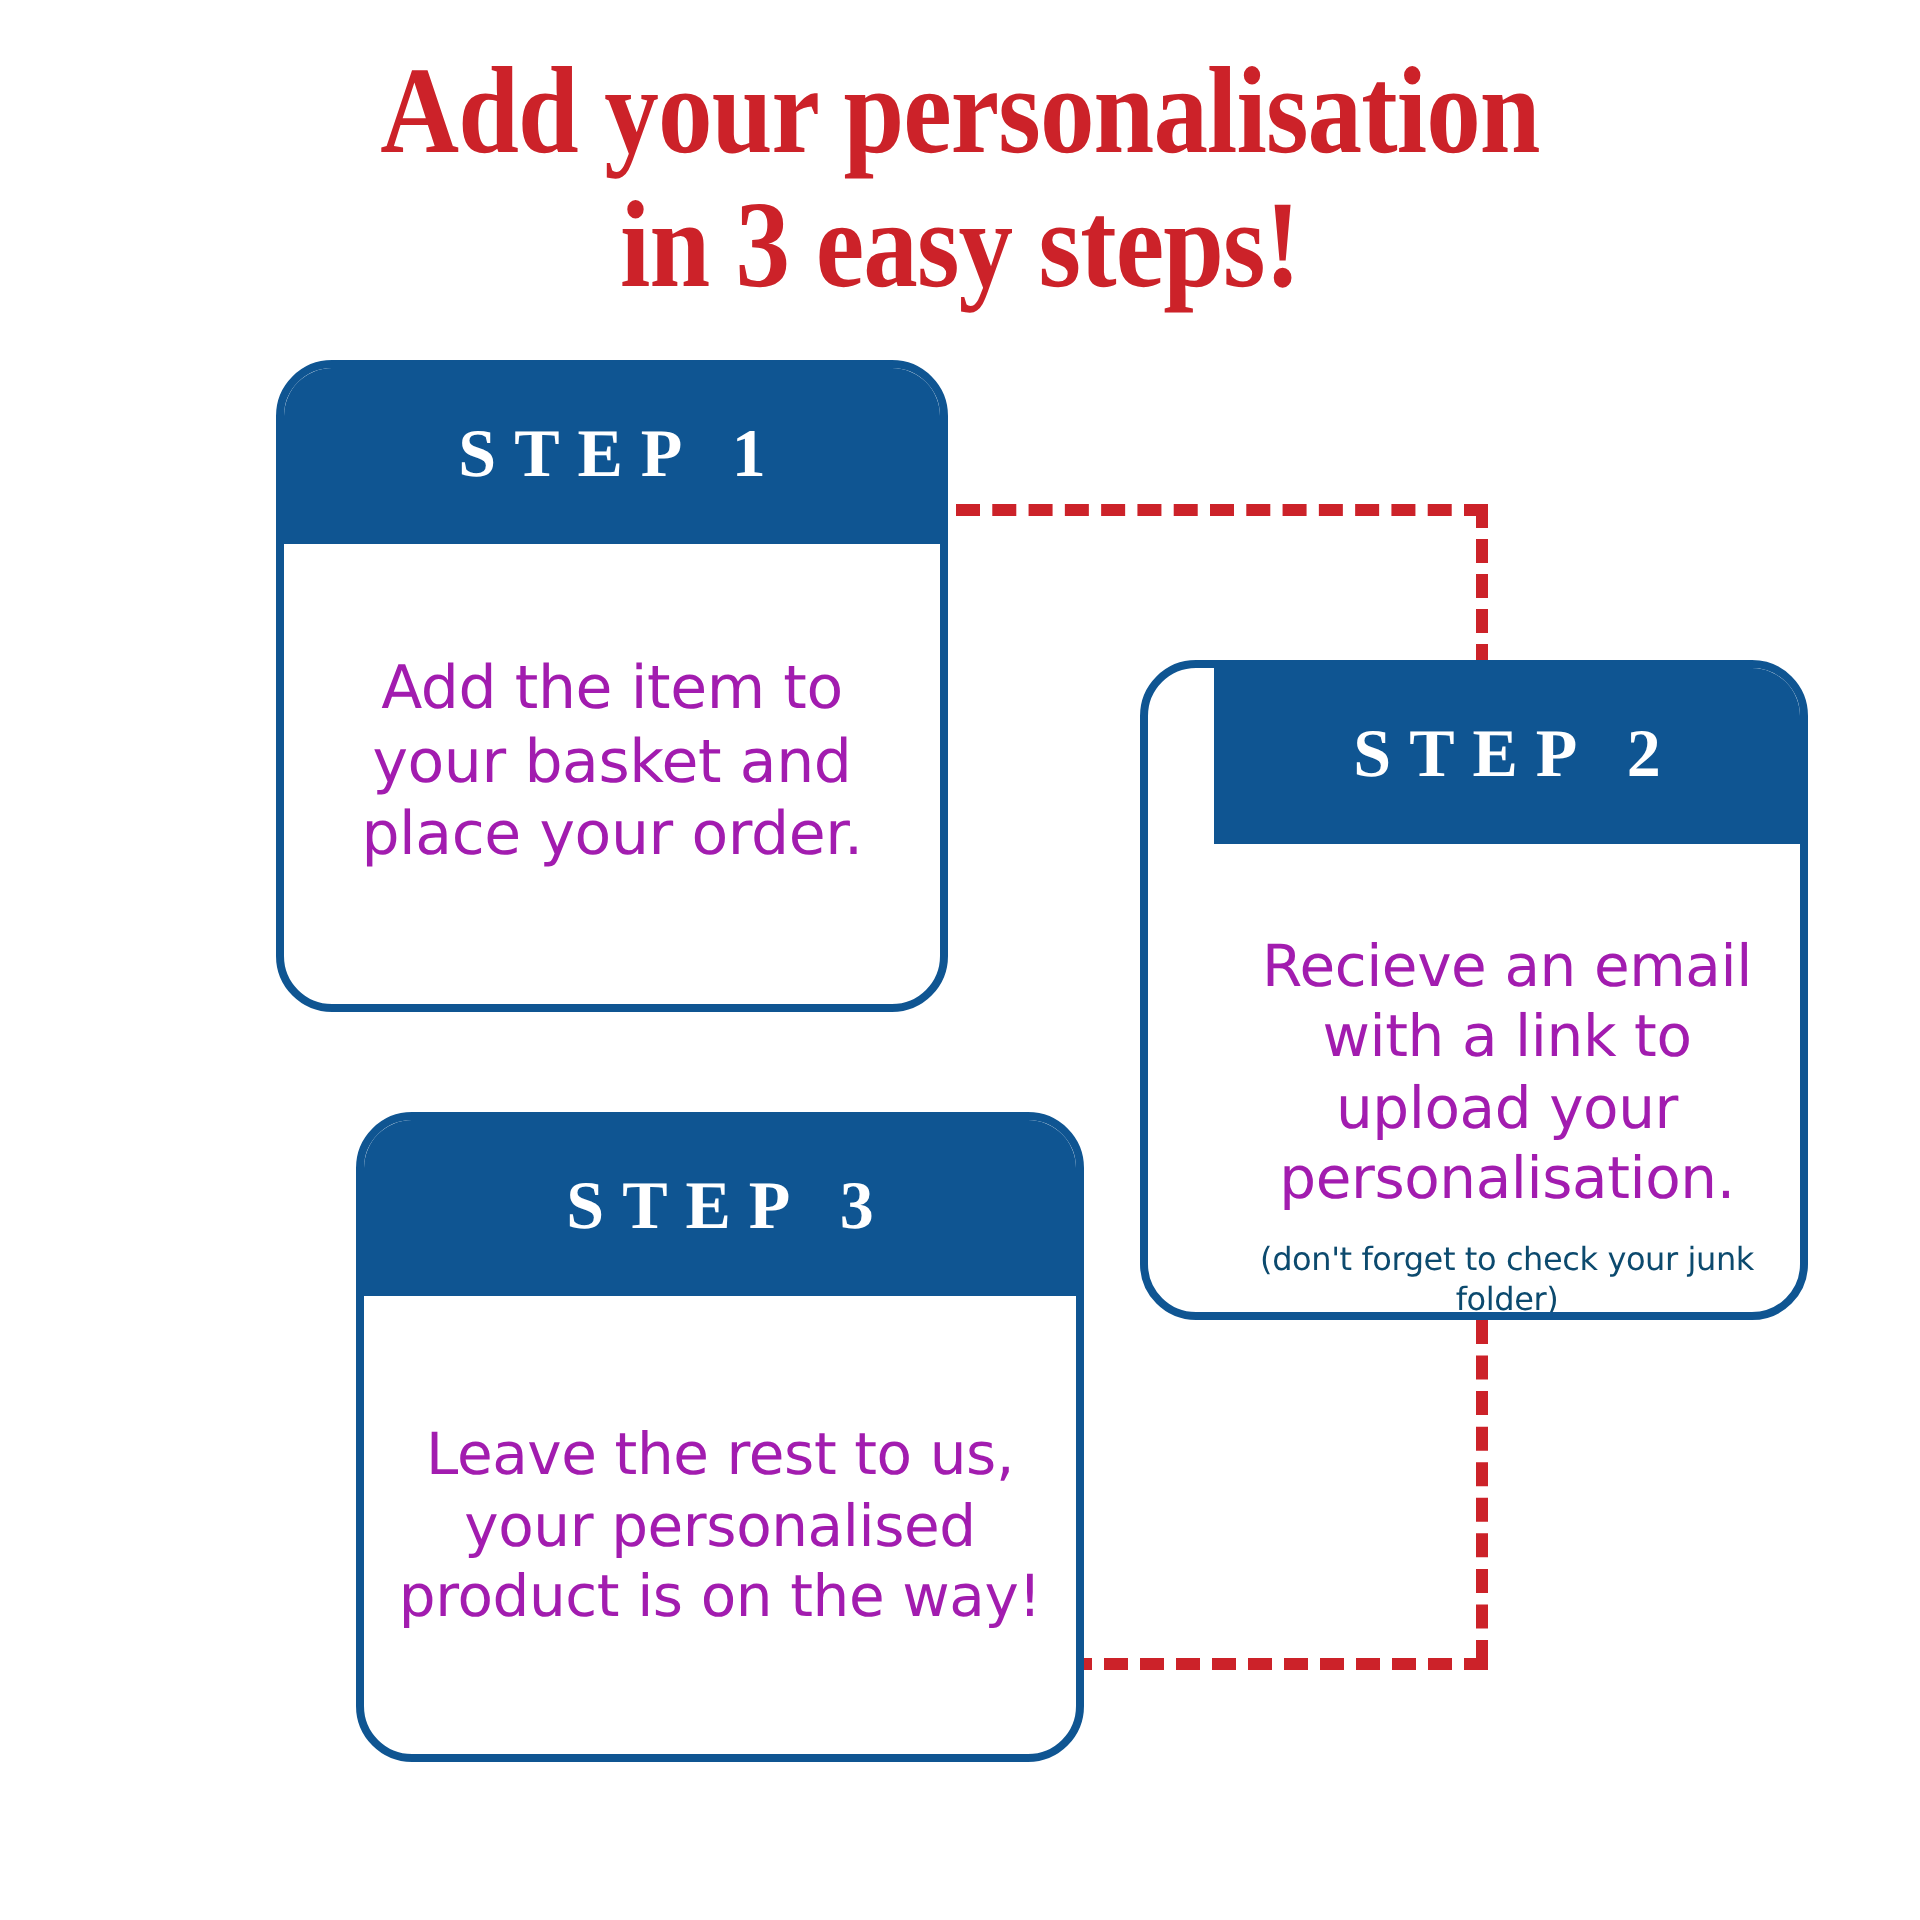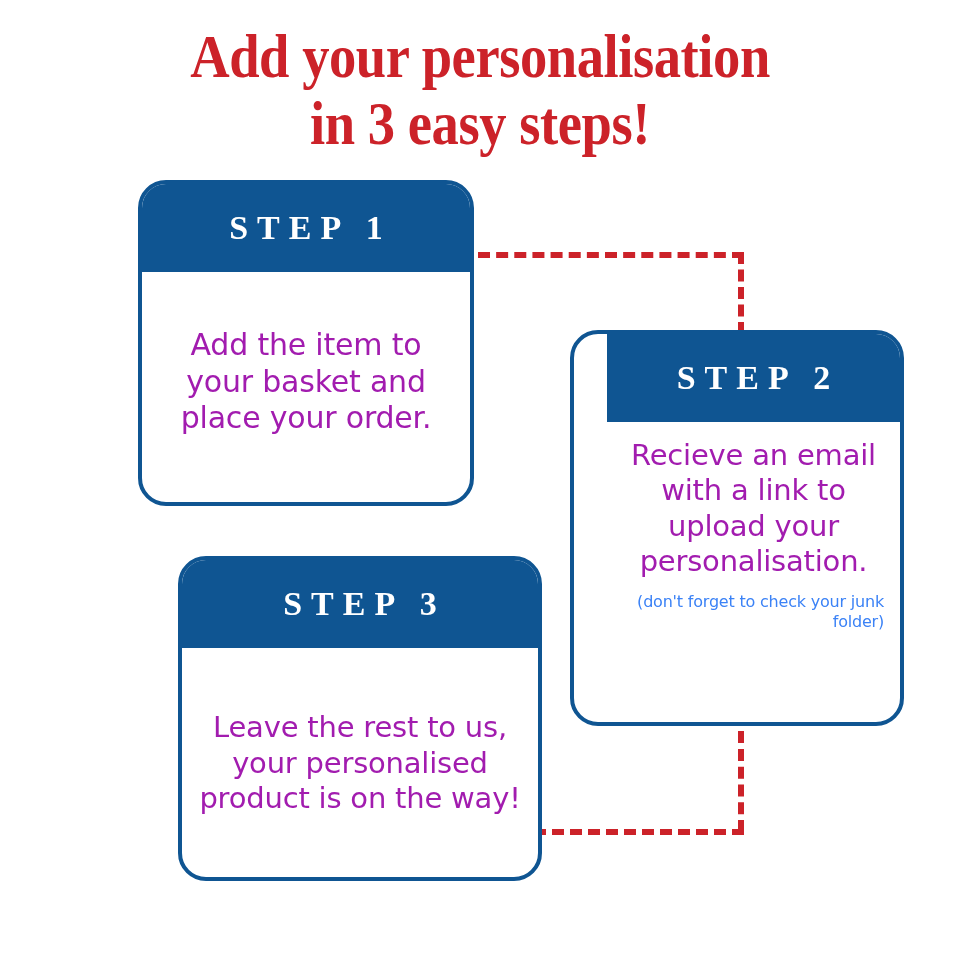--- a/index.html
+++ b/index.html
@@ -95,37 +95,37 @@
   .card-text {
     color: #a21caf;
     text-align: center;
     font-size: 30px;
     line-height: 1.22;
     font-family: "DejaVu Sans", "Liberation Sans", sans-serif;
     letter-spacing: -0.2px;
     font-weight: 400;
   }
   .card-note {
-    color: #3b82f6;
-    text-align: right;
+    color: #0c4a6e;
+    text-align: center;
     font-size: 16px;
     line-height: 1.25;
     margin-top: 12px;
     font-family: "DejaVu Sans", "Liberation Sans", sans-serif;
     letter-spacing: -0.2px;
   }
 
   
   #card-1 { left: 138px; top: 180px; width: 336px; height: 326px; }
   #card-1 .card-header { height: 88px; }
   #card-1 .card-body { justify-content: center; padding-top: 4px; }
 
-  #card-2 { left: 570px; top: 330px; width: 334px; height: 396px; padding-left: 33px; }
+  #card-2 { left: 570px; top: 330px; width: 334px; height: 330px; padding-left: 33px; }
   #card-2 .card-header { height: 88px; }
-  #card-2 .card-body { justify-content: flex-start; padding-top: 16px; }
+  #card-2 .card-body { justify-content: flex-start; padding-top: 16px; margin-top: 28px; }
   #card-2 .card-text { font-size: 29px; }
 
   #card-3 { left: 178px; top: 556px; width: 364px; height: 325px; }
   #card-3 .card-header { height: 88px; }
   #card-3 .card-body { justify-content: center; padding-top: 16px; }
   #card-3 .card-text { font-size: 29px; }
 
   
   #conn-1-h { left: 478px; top: 252px; width: 266px; }
   #conn-1-v { left: 738px; top: 252px; height: 82px; }

